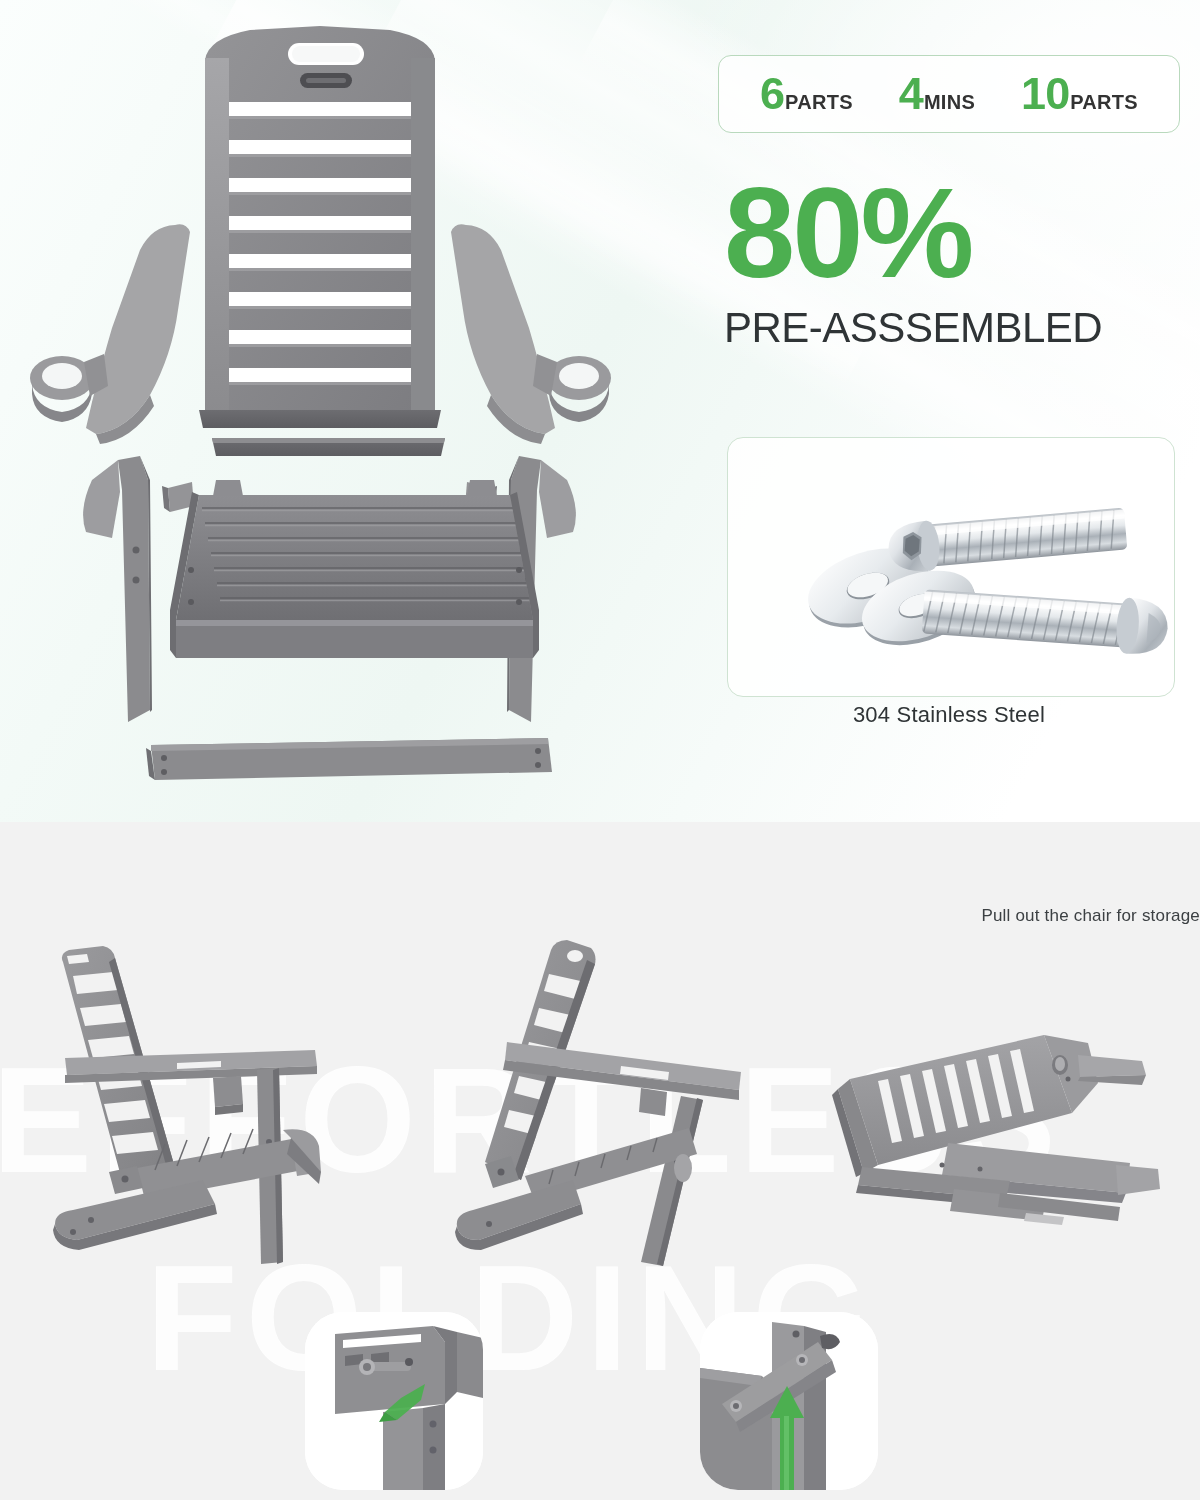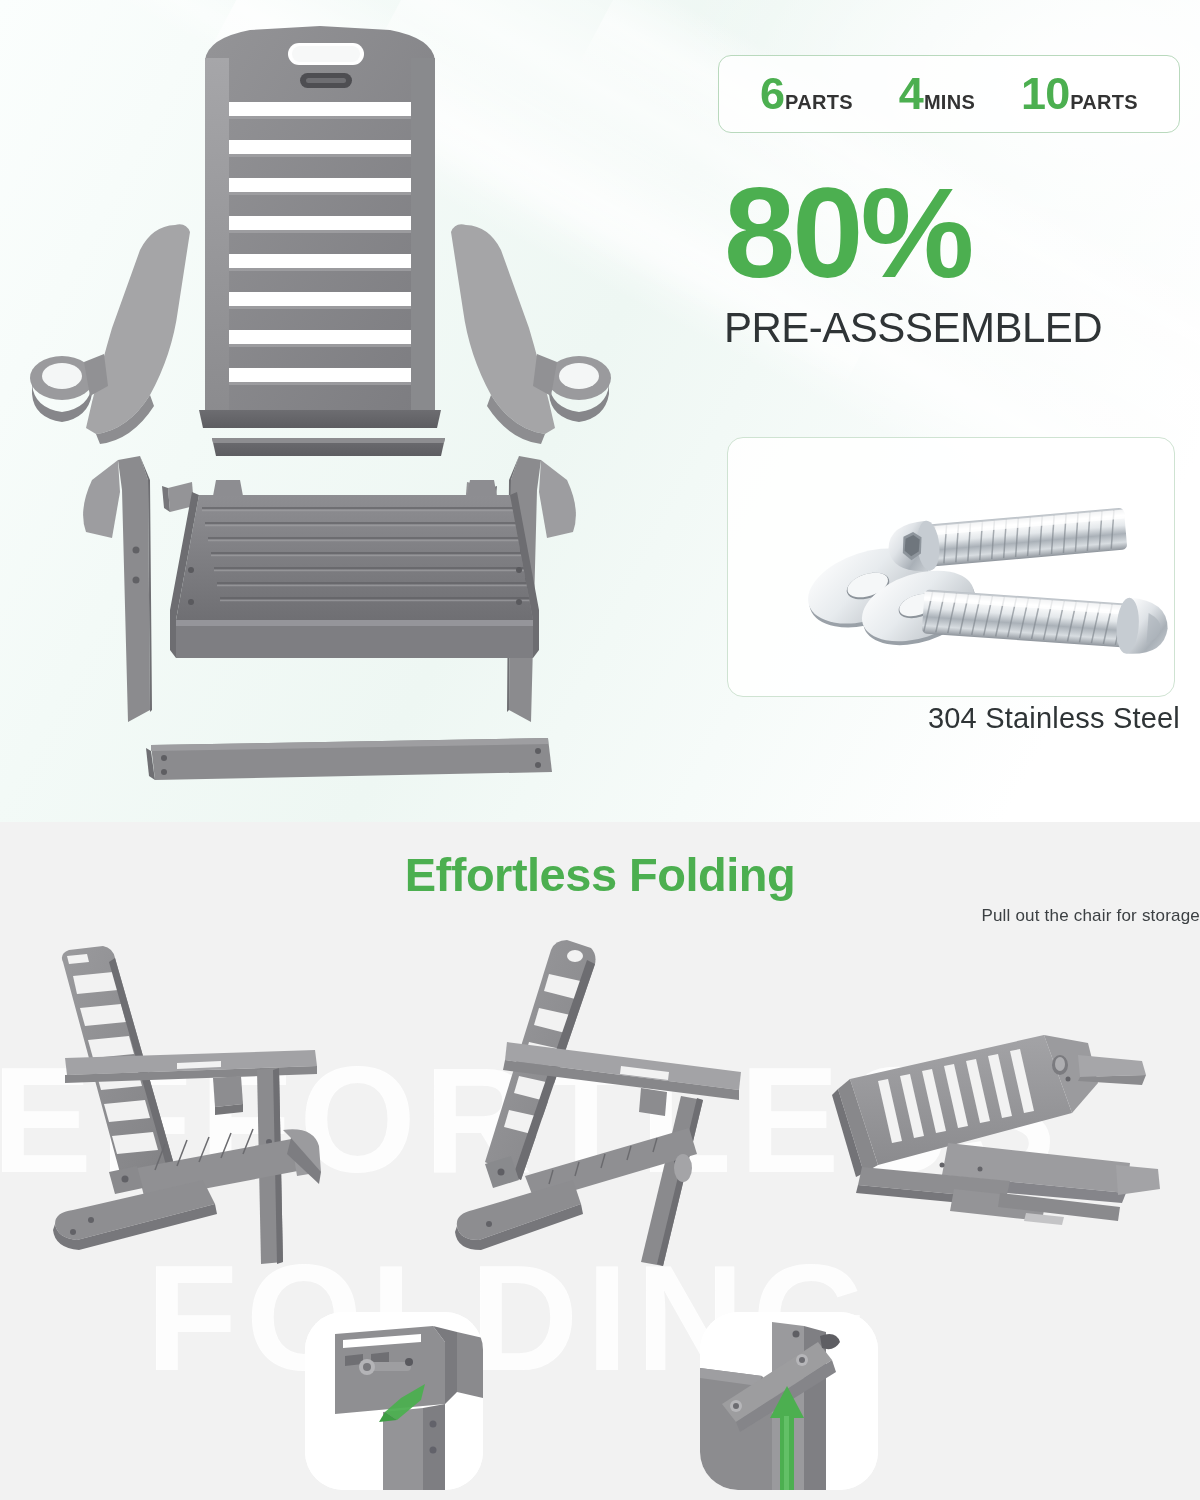--- a/index.html
+++ b/index.html
@@ -42,22 +42,22 @@
   #headline-pct{ color:#4caf50; font-size:128px; font-weight:bold; line-height:.95; letter-spacing:-3px; }
   #headline-sub{ color:#2f3436; font-size:42px; font-weight:normal; letter-spacing:-.5px; margin-top:10px; }
 
   
   #hardware-card{
     position:absolute; left:727px; top:437px; width:448px; height:260px;
     border:1.4px solid #cfe3d2; border-radius:16px; background:rgba(255,255,255,.85);
     overflow:hidden;
   }
   #hardware-caption{
-    position:absolute; left:718px; top:702px; width:462px; text-align:right;
-    color:#2f3436; font-size:29px; letter-spacing:.2px;
+    position:absolute; left:718px; top:702px; width:462px; text-align:center;
+    color:#2f3436; font-size:22px; letter-spacing:.2px;
   }
 
   
   #bottom-section{
     position:absolute; left:0; top:822px; width:1200px; height:678px;
     background:#f2f2f2; overflow:hidden;
   }
   .watermark{
     position:absolute; color:#ffffff; font-size:150px; font-weight:bold;
     letter-spacing:8px; white-space:nowrap; opacity:.92; user-select:none;
@@ -378,21 +378,20 @@
   </div>
 
   <div id="hardware-caption">304 Stainless Steel</div>
 </div>
 
 <div id="bottom-section">
 
   <div class="watermark" id="watermark-1">EFFORTLESS</div>
   <div class="watermark" id="watermark-2">FOLDING</div>
 
-  <div id="folding-title">Effortless Folding</div>
   <div id="folding-subtitle">Pull out the chair for storage</div>
 
   <svg width="330" height="340" viewBox="0 0 330 340" style="position:absolute;left:25px;top:110px;">
     <defs>
       <linearGradient id="cg1" x1="0" y1="0" x2="1" y2="1">
         <stop offset="0%" stop-color="#9a9a9d"></stop>
           <stop offset="100%" stop-color="#818184"></stop>
       </linearGradient>
     </defs>
 

